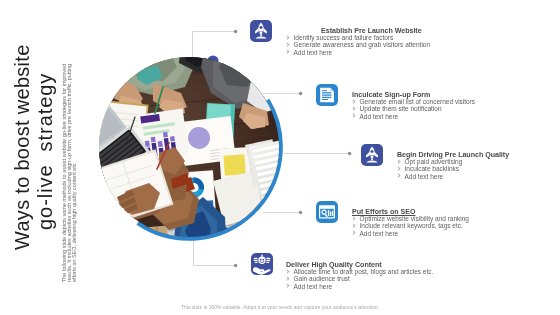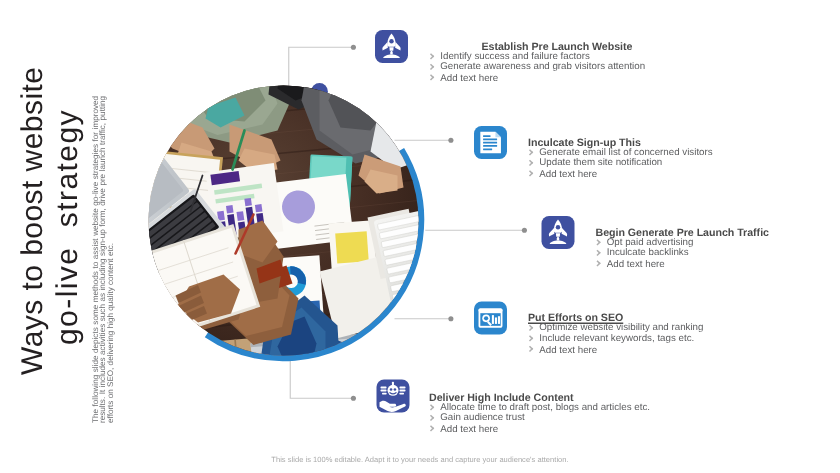--- a/index.html
+++ b/index.html
@@ -324,42 +324,42 @@
 <g fill="#2b86cd">
 <rect x="6.6" y="6.7" width="5.4" height="1.25" rx="0.2"></rect>
 <rect x="6.6" y="9.1" width="10.2" height="1.25" rx="0.2"></rect>
 <rect x="6.6" y="11.5" width="10.2" height="1.25" rx="0.2"></rect>
 <rect x="6.6" y="13.9" width="10.2" height="1.25" rx="0.2"></rect>
 <rect x="6.6" y="16.3" width="6.6" height="1.25" rx="0.2"></rect>
 </g>
 <path d="M15.6 4.2l4.0 4.0h-4.0z" fill="#bcdcf4"></path>
         </svg>
       </div>
-    <div class="ihead" style="left:352px;top:90.5px;">Inculcate Sign-up This</div>
+    <div class="ihead" style="left:352px;top:90.5px;">Inculcate Sign-up Form</div>
     <div class="ibuls" style="left:352px;top:98px;">
       <div class="ibul">Generate email list of concerned visitors</div>
       <div class="ibul">Update them site notification</div>
       <div class="ibul">Add text here</div>
     </div>
   </div>
   <div class="item">
     <div class="ico" style="left:361px;top:144px;background:#3f50a0;">
         <svg viewBox="0 0 24 24" width="22" height="22">
           <g fill="#fff">
 <path d="M12 2.6c1.85 1.9 2.95 4.6 3.05 7.5l.03 1.15-1.18.9h-3.8l-1.18-.9.03-1.15C9.05 7.2 10.15 4.5 12 2.6z"></path>
 <circle cx="12" cy="8.15" r="1.62" fill="#3f50a0"></circle>
 <path d="M9.1 8.7 5.9 12.1c-.3.32-.46.74-.46 1.18v1.55l3.92-1.9z"></path>
 <path d="M14.9 8.7 18.1 12.1c.3.32.46.74.46 1.18v1.55l-3.92-1.9z"></path>
 <path d="M10.45 12.6h3.1l-.3 2.55h-2.5z"></path>
 <path d="M12 15.35c.5 0 .9.48.9 1.08v1.35h-1.8v-1.35c0-.6.4-1.08.9-1.08z"></path>
 <path d="M12 17.9c2.95 0 5.4 1.0 6.1 2.4H5.9c.7-1.4 3.15-2.4 6.1-2.4z"></path>
 </g>
         </svg>
       </div>
-    <div class="ihead" style="left:397px;top:150.5px;">Begin Generate Pre Launch Traffic</div>
+    <div class="ihead" style="left:397px;top:150.5px;">Begin Driving Pre Launch Quality</div>
     <div class="ibuls" style="left:397px;top:158px;">
       <div class="ibul">Opt paid advertising</div>
       <div class="ibul">Inculcate backlinks</div>
       <div class="ibul">Add text here</div>
     </div>
   </div>
   <div class="item">
     <div class="ico" style="left:316px;top:201px;background:#2b86cd;">
         <svg viewBox="0 0 24 24" width="22" height="22">
 <rect x="3.3" y="5.0" width="17.4" height="14.0" rx="1.1" fill="#fff"></rect>
@@ -401,21 +401,21 @@
 <rect x="11.2" y="1.6" width="1.5" height="2.6" rx="0.55"></rect>
 <path d="M2.2 16.6c1.5-1.35 3.6-1.5 5.1-.5l2.4 1.6h3.5c.62 0 1.12.48 1.12 1.08 0 .6-.5 1.08-1.12 1.08H9.4c1.25.6 2.72.66 4.0.18l6.2-2.3c.84-.3 1.72.2 1.72.98 0 .38-.22.72-.58.9l-6.6 3.25c-2.05 1.0-4.45.97-6.45-.1L2.2 19.9z"></path>
 </g>
 <g fill="#3f50a0">
 <circle cx="10.6" cy="7.3" r="0.95"></circle>
             <circle cx="13.4" cy="7.3" r="0.95"></circle>
 <path d="M9.8 9.6 q2.2 1.6 4.4 0" stroke="#3f50a0" stroke-width="0.9" fill="none" stroke-linecap="round"></path>
 </g>
         </svg>
       </div>
-    <div class="ihead" style="left:286px;top:260.5px;">Deliver High Include Content</div>
+    <div class="ihead" style="left:286px;top:260.5px;">Deliver High Quality Content</div>
     <div class="ibuls" style="left:286px;top:268px;">
       <div class="ibul">Allocate time to draft post, blogs and articles etc.</div>
       <div class="ibul">Gain audience trust</div>
       <div class="ibul">Add text here</div>
     </div>
   </div>
   <div class="footer">This slide is 100% editable. Adapt it to your needs and capture your audience's attention.</div>
 </div>
 
 </body></html>

